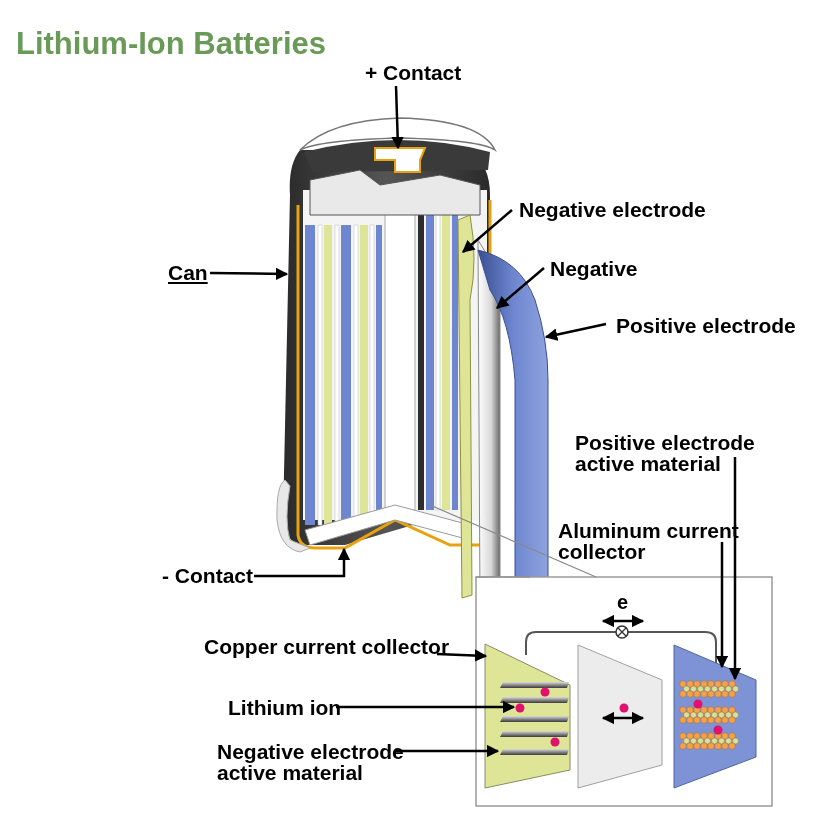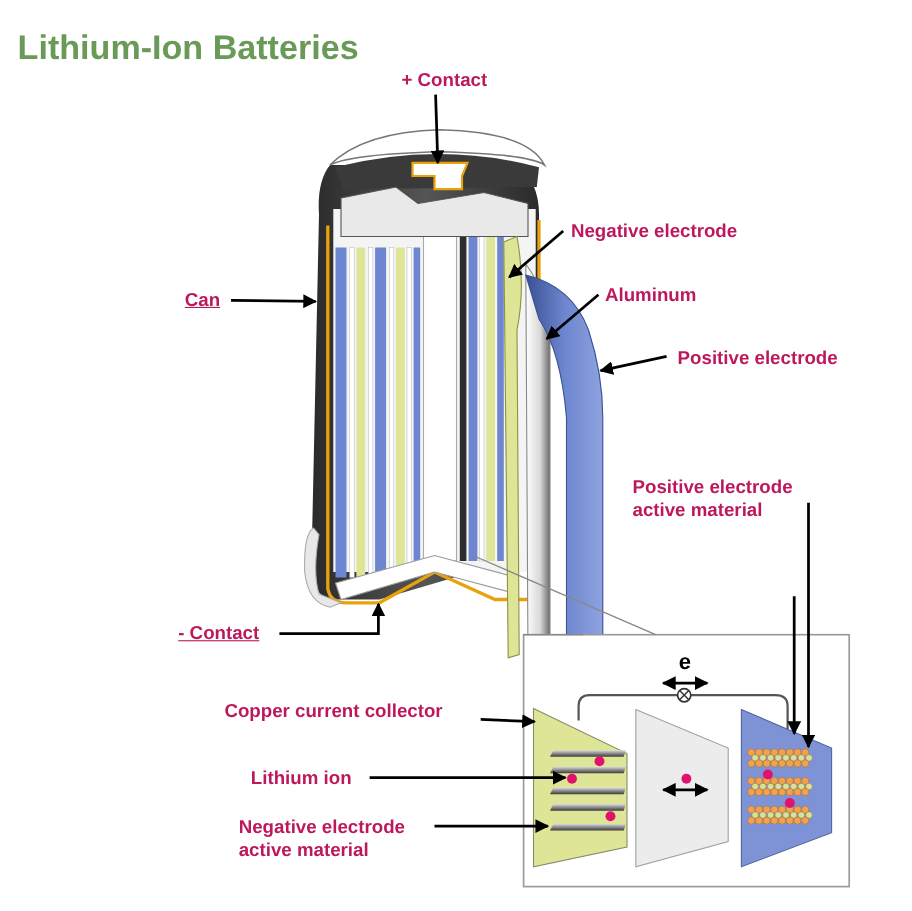--- a/index.html
+++ b/index.html
@@ -1,19 +1,19 @@
 <!DOCTYPE html>
 <html><head>
   <meta charset="utf-8">
   <style>
     html, body { margin: 0; padding: 0; background: #ffffff; }
     body { width: 829px; height: 828px; position: relative; overflow: hidden; font-family: "Liberation Sans", sans-serif; }
     #stage { position: absolute; left: 0; top: 0; width: 829px; height: 696px; }
     .title { position: absolute; left: 16px; top: 26px; font-size: 31px; font-weight: bold; color: #6a9a58; white-space: nowrap; font-family: "Liberation Sans", sans-serif; }
-    .lbl { position: absolute; font-size: 17px; font-weight: bold; color: #be185d; line-height: 21px; white-space: nowrap; font-family: "Liberation Sans", sans-serif; }
+    .lbl { position: absolute; font-size: 21px; font-weight: bold; color: #000000; line-height: 21px; white-space: nowrap; font-family: "Liberation Sans", sans-serif; }
     .e-lbl { position: absolute; font-size: 20px; font-weight: bold; color: #000; font-family: "Liberation Sans", sans-serif; }
     svg { position: absolute; left: 0; top: 0; }
   </style>
 </head>
 <body>
 
 <div id="stage">
 
   <div class="title">Lithium-Ion Batteries</div>
 
@@ -223,29 +223,33 @@
       <line x1="722" y1="542" x2="722" y2="667" marker-end="url(#arr)"></line>
       <line x1="437" y1="654" x2="486" y2="656" marker-end="url(#arr)"></line>
       <line x1="336" y1="707" x2="514" y2="707" marker-end="url(#arr)"></line>
       <line x1="395" y1="751" x2="498" y2="751" marker-end="url(#arr)"></line>
     </g>
   </svg>
 
   <div class="lbl" style="left:365px; top:62px;">+ Contact</div>
   <div class="lbl" style="left:168px; top:262px;text-decoration:underline;">Can</div>
   <div class="lbl" style="left:519px; top:199px;">Negative electrode</div>
-  <div class="lbl" style="left:550px; top:258px;">Aluminum</div>
+  <div class="lbl" style="left:550px; top:258px;">Negative</div>
   <div class="lbl" style="left:616px; top:315px;">Positive electrode</div>
 
   <div class="lbl" style="left:575px; top:432px;">
     <div>Positive electrode</div>
     <div>active material</div>
   </div>
-
-  <div class="lbl" style="left:162px; top:565px;text-decoration:underline;">- Contact</div>
+  <div class="lbl" style="left:558px; top:520px;">
+    <div>Aluminum current</div>
+    <div>collector</div>
+  </div>
+
+  <div class="lbl" style="left:162px; top:565px;">- Contact</div>
 
   <div class="e-lbl" style="left:617px; top:591px;">e</div>
 
   <div class="lbl" style="left:204px; top:636px;">Copper current collector</div>
   <div class="lbl" style="left:228px; top:697px;text-align:center;">Lithium ion</div>
   <div class="lbl" style="left:217px; top:741px;">
     <div>Negative electrode</div>
     <div>active material</div>
   </div>
 

